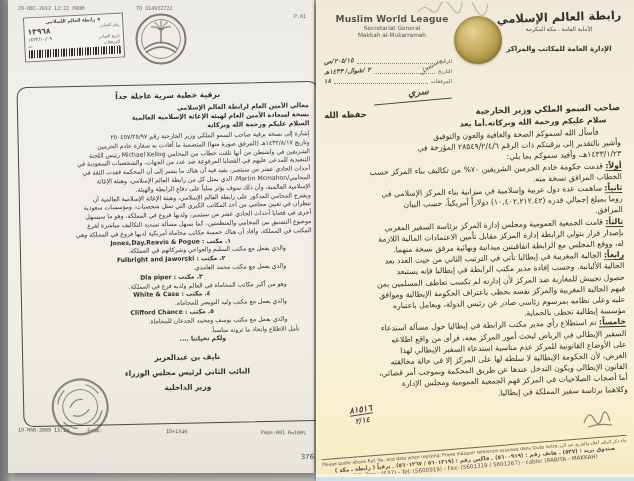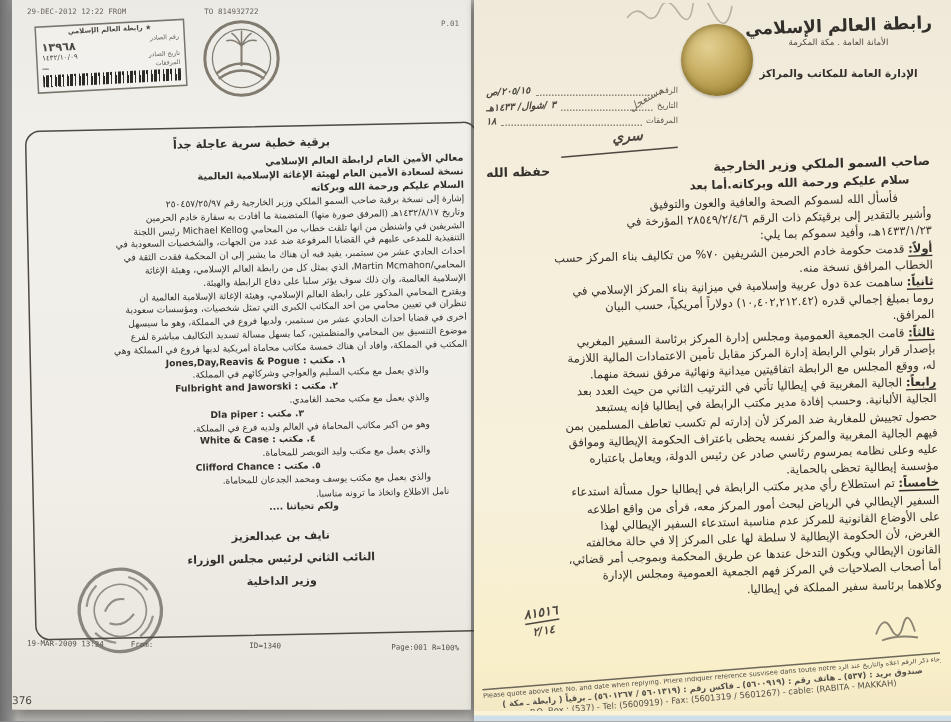--- a/index.html
+++ b/index.html
@@ -41,21 +41,21 @@
   .l-line.close{padding-right:14px;margin-top:1px;}
   .l-line.close2{text-align:center;padding-left:60px;font-weight:bold;}
   .sig-block{width:60%;margin:6px 20% 0 20%;text-align:center;transform:translateX(14px);}
   .sig-line{font-size:7.4px;font-weight:bold;line-height:15px;white-space:nowrap;}
   .round-stamp{position:absolute;left:24px;bottom:-14px;transform:rotate(-14deg);opacity:.8;}
   .fax-bottom{position:absolute;top:428px;left:10px;width:292px;display:flex;font-size:5px;
     color:#55504a;font-family:"DejaVu Sans Mono",monospace;transform:rotate(.6deg);}
   .fax-bottom .fb-from{margin-left:18px;}
   .fax-bottom .fb-id{margin-left:64px;}
   .fax-bottom .fb-page{margin-left:auto;margin-right:4px;}
-  .page-num{position:absolute;top:463px;width:100%;text-align:left;font-size:7px;color:#4c4841;}
+  .page-num{position:absolute;top:453px;width:100%;text-align:right;font-size:7px;color:#4c4841;}
   
   .right-page{left:316px;width:318px;height:481px;
     background:linear-gradient(180deg,#efe9da 0%,#f5eedc 25%,#f7f0da 70%,#f9efc9 92%,#f2e7c3 100%);
     box-shadow:-1px 0 4px rgba(0,0,0,.3);}
   .hw-top{position:absolute;left:98px;top:2px;opacity:.55;}
   .mwl-en{position:absolute;left:14px;top:14px;width:124px;text-align:center;color:#57534a;}
   .mwl-en-name{font-size:9px;font-weight:bold;letter-spacing:.2px;}
   .mwl-en-sub{font-size:5.8px;margin-top:1px;}
   .mwl-fields{position:absolute;left:8px;top:56px;width:128px;direction:rtl;}
   .fld{display:flex;align-items:flex-end;font-size:5.4px;color:#5d584f;line-height:10px;}
@@ -189,20 +189,25 @@
 
     <div class="page-num">376</div>
   </div>
 
   <div class="page right-page">
 
     <svg class="hw-top" width="80" height="16" viewBox="0 0 80 16">
       <path d="M4 10 q6 -8 12 -2 t10 -4 t12 2 t10 -5 t12 3 t14 -2" stroke="#8a8577" stroke-width="1.1" fill="none"></path>
     </svg>
 
+    <div class="mwl-en">
+      <div class="mwl-en-name">Muslim World League</div>
+      <div class="mwl-en-sub">Secretariat General</div>
+      <div class="mwl-en-sub">Makkah al-Mukarramah</div>
+    </div>
 
     <div class="mwl-fields">
       <div class="fld">
         <span class="lab">الرقم</span>
         <span class="dots"></span>
         <span class="val">٢٠٥/١٥/ص</span>
       </div>
       <div class="fld">
         <span class="lab">التاريخ</span>
         <span class="dots"></span>

